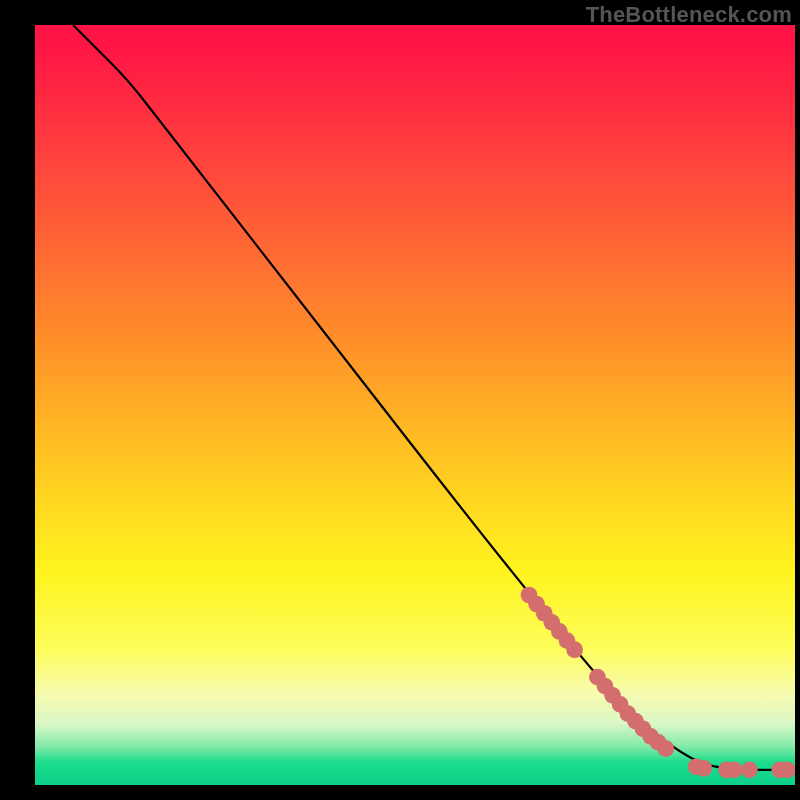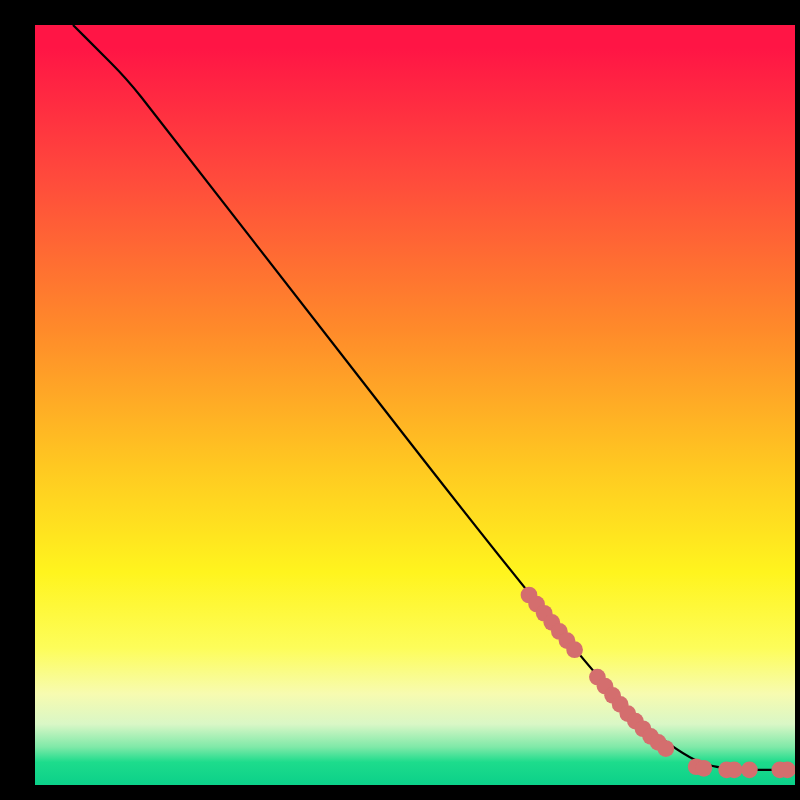--- a/index.html
+++ b/index.html
@@ -70,20 +70,21 @@
   }
   .curve circle.dot {
     fill: #d46e6e;
     stroke: none;
   }
 </style>
 </head>
 <body>
 
 <div class="frame">
+  <div class="watermark">TheBottleneck.com</div>
 
   <div class="plot">
     <div class="gradient"></div>
     <svg class="curve" viewBox="0 0 100 100" preserveAspectRatio="none">
       <path class="line" d="M 5.00 0.00 Q 5.00 0.00 6.50 1.50 Q 8.00 3.00 10.00 5.00 Q 12.00 7.00 14.00 9.50 Q 16.00 12.00 45.50 50.00 Q 75.00 88.00 80.00 92.00 Q 85.00 96.00 87.50 97.00 Q 90.00 98.00 95.00 98.00 T 100.00 98.00" vector-effect="non-scaling-stroke"></path>
       <g>
           <circle class="dot" cx="65.00" cy="75.00" r="1.1"></circle>
           <circle class="dot" cx="66.00" cy="76.20" r="1.1"></circle>
           <circle class="dot" cx="67.00" cy="77.40" r="1.1"></circle>
           <circle class="dot" cx="68.00" cy="78.60" r="1.1"></circle>

